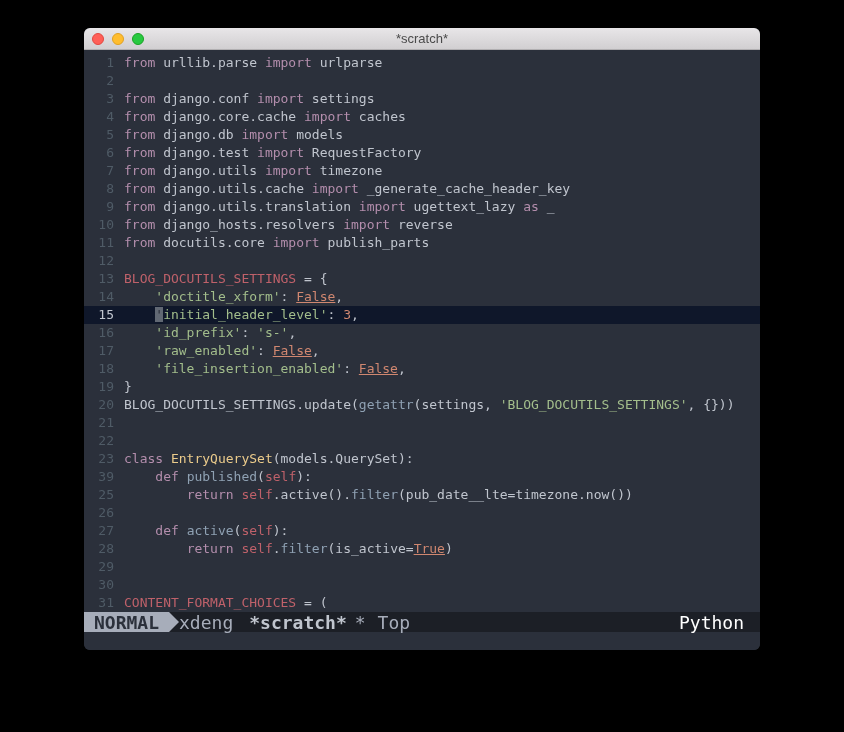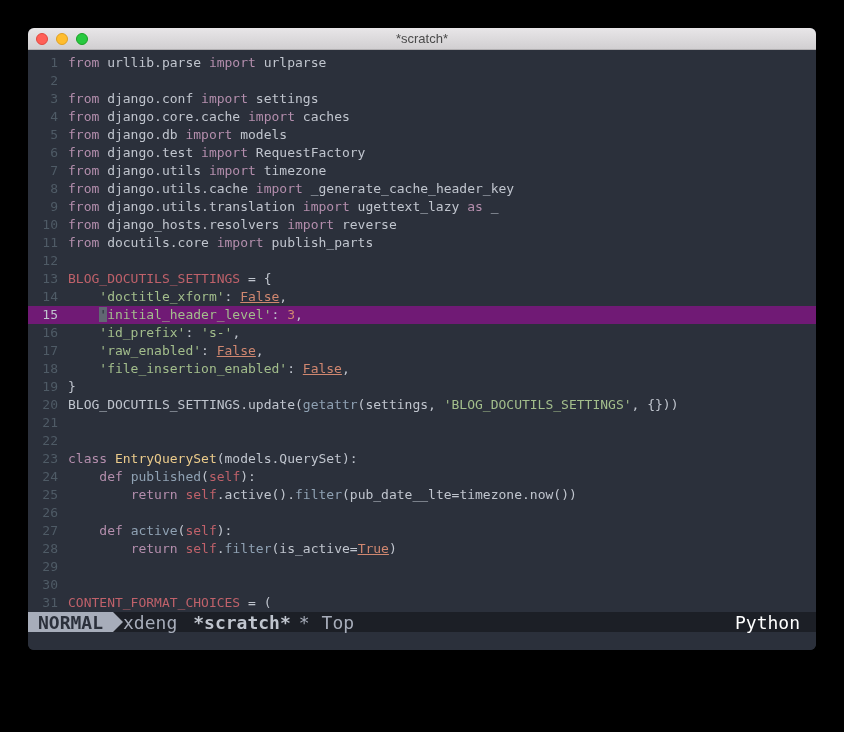--- a/index.html
+++ b/index.html
@@ -5,21 +5,21 @@
   * { margin: 0; padding: 0; box-sizing: border-box; }
   body {
     background: #000;
     display: flex;
     justify-content: center;
     align-items: flex-start;
     padding: 28px;
     font-family: "Menlo", "Consolas", monospace;
   }
   .window {
-    width: 788px;
+    width: 676px;
     background: #2b303b;
     border-radius: 6px;
     overflow: hidden;
     box-shadow: 0 20px 60px rgba(0,0,0,0.6);
   }
   .titlebar {
     height: 22px;
     background: linear-gradient(#e8e6e8, #d1cfd1);
     display: flex;
     align-items: center;
@@ -46,21 +46,21 @@
     background:#2b303b;
     color:#c0c5ce;
     font-size:13px;
     line-height:18px;
     padding: 4px 0 0 0;
   }
   .line {
     display:flex;
     white-space: pre;
   }
-  .line.current { background:#701a75;align-items:flex-end; }
+  .line.current { background:#0f172a;align-items:flex-end; }
   .gutter {
     width:38px;
     text-align:right;
     padding-right:8px;
     color:#4f5b66;
     flex-shrink:0;
     user-select:none;
   }
   .line.current .gutter { color:#c0c5ce; }
   .code { flex:1; padding-left:2px; }
@@ -135,21 +135,21 @@
       <div class="line"><div class="gutter">14</div><div class="code"><span class="ident">    </span><span class="str">'doctitle_xform'</span><span class="ident">: </span><span class="bool">False</span><span class="ident">,</span></div></div>
       <div class="line current"><div class="gutter">15</div><div class="code"><span class="ident">    </span><span class="cursor">'</span><span class="str">initial_header_level'</span><span class="ident">: </span><span class="num">3</span><span class="ident">,</span></div></div>
       <div class="line"><div class="gutter">16</div><div class="code"><span class="ident">    </span><span class="str">'id_prefix'</span><span class="ident">: </span><span class="str">'s-'</span><span class="ident">,</span></div></div>
       <div class="line"><div class="gutter">17</div><div class="code"><span class="ident">    </span><span class="str">'raw_enabled'</span><span class="ident">: </span><span class="bool">False</span><span class="ident">,</span></div></div>
       <div class="line"><div class="gutter">18</div><div class="code"><span class="ident">    </span><span class="str">'file_insertion_enabled'</span><span class="ident">: </span><span class="bool">False</span><span class="ident">,</span></div></div>
       <div class="line"><div class="gutter">19</div><div class="code"><span class="ident">}</span></div></div>
       <div class="line"><div class="gutter">20</div><div class="code"><span class="ident">BLOG_DOCUTILS_SETTINGS.update(</span><span class="fn">getattr</span><span class="ident">(settings, </span><span class="str">'BLOG_DOCUTILS_SETTINGS'</span><span class="ident">, {}))</span></div></div>
       <div class="line"><div class="gutter">21</div><div class="code"></div></div>
       <div class="line"><div class="gutter">22</div><div class="code"></div></div>
       <div class="line"><div class="gutter">23</div><div class="code"><span class="kw">class</span><span class="ident"> </span><span class="cls">EntryQuerySet</span><span class="ident">(models.QuerySet):</span></div></div>
-      <div class="line"><div class="gutter">24</div><div class="code"><span class="ident">    </span><span class="kw">def</span><span class="ident"> </span><span class="fn">published</span><span class="ident">(</span><span class="self">self</span><span class="ident">):</span></div></div>
+      <div class="line"><div class="gutter">39</div><div class="code"><span class="ident">    </span><span class="kw">def</span><span class="ident"> </span><span class="fn">published</span><span class="ident">(</span><span class="self">self</span><span class="ident">):</span></div></div>
       <div class="line"><div class="gutter">25</div><div class="code"><span class="ident">        </span><span class="kw">return</span><span class="ident"> </span><span class="self">self</span><span class="ident">.active().</span><span class="fn">filter</span><span class="ident">(pub_date__lte=timezone.now())</span></div></div>
       <div class="line"><div class="gutter">26</div><div class="code"></div></div>
       <div class="line"><div class="gutter">27</div><div class="code"><span class="ident">    </span><span class="kw">def</span><span class="ident"> </span><span class="fn">active</span><span class="ident">(</span><span class="self">self</span><span class="ident">):</span></div></div>
       <div class="line"><div class="gutter">28</div><div class="code"><span class="ident">        </span><span class="kw">return</span><span class="ident"> </span><span class="self">self</span><span class="ident">.</span><span class="fn">filter</span><span class="ident">(is_active=</span><span class="bool">True</span><span class="ident">)</span></div></div>
       <div class="line"><div class="gutter">29</div><div class="code"></div></div>
       <div class="line"><div class="gutter">30</div><div class="code"></div></div>
       <div class="line"><div class="gutter">31</div><div class="code"><span class="err">CONTENT_FORMAT_CHOICES</span><span class="ident"> = (</span></div></div>
     </div>
 
   <div class="modeline">

